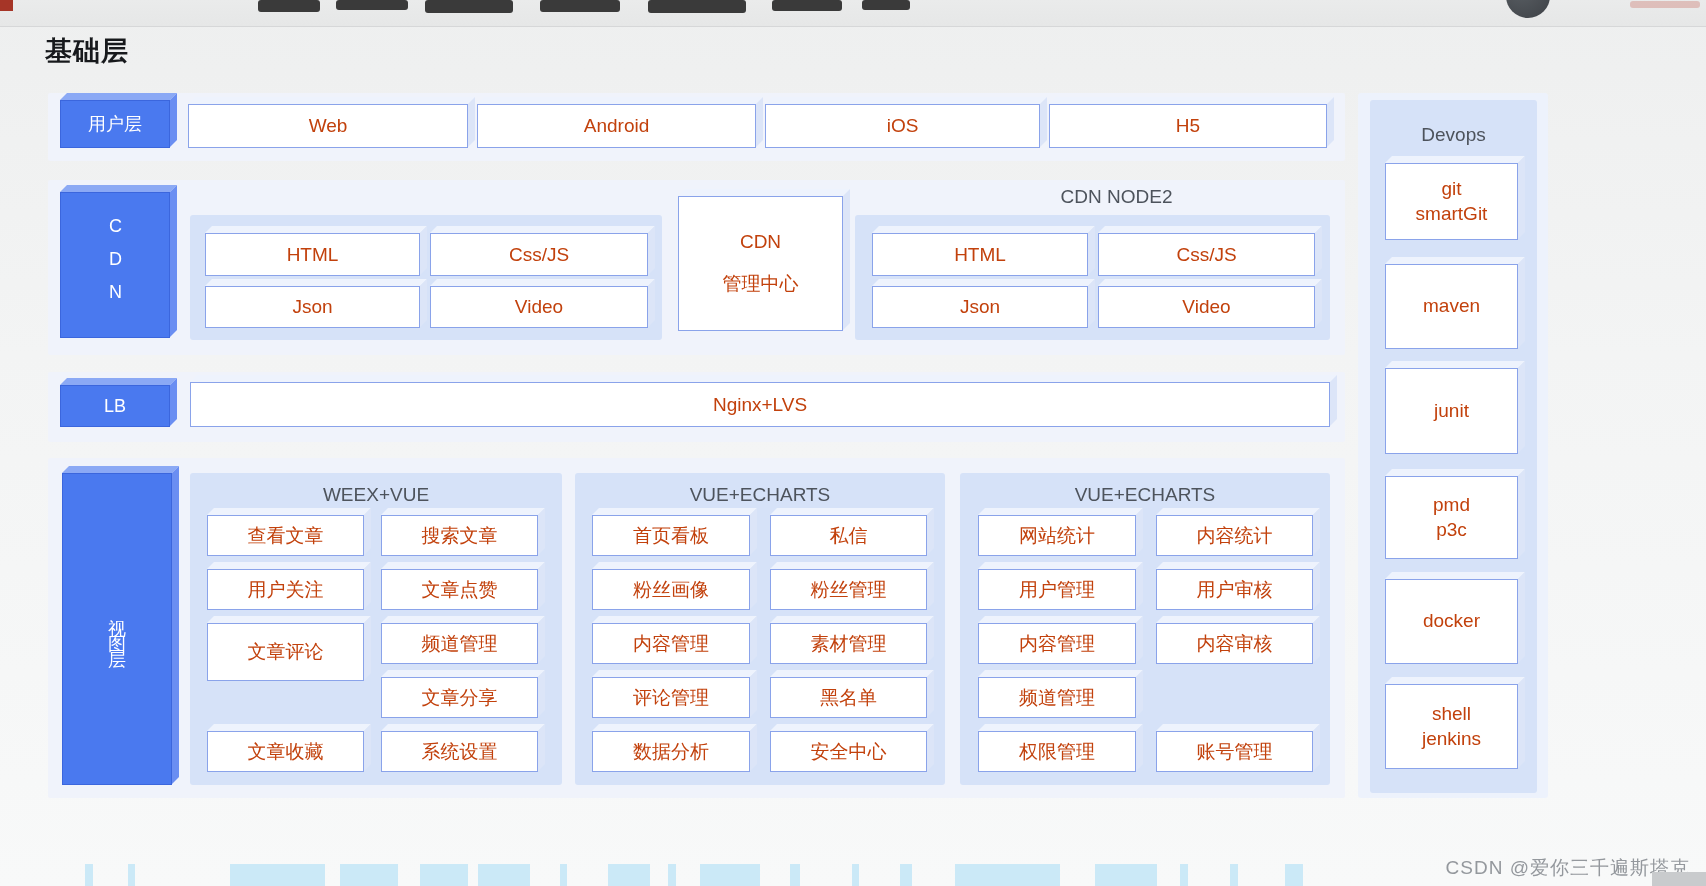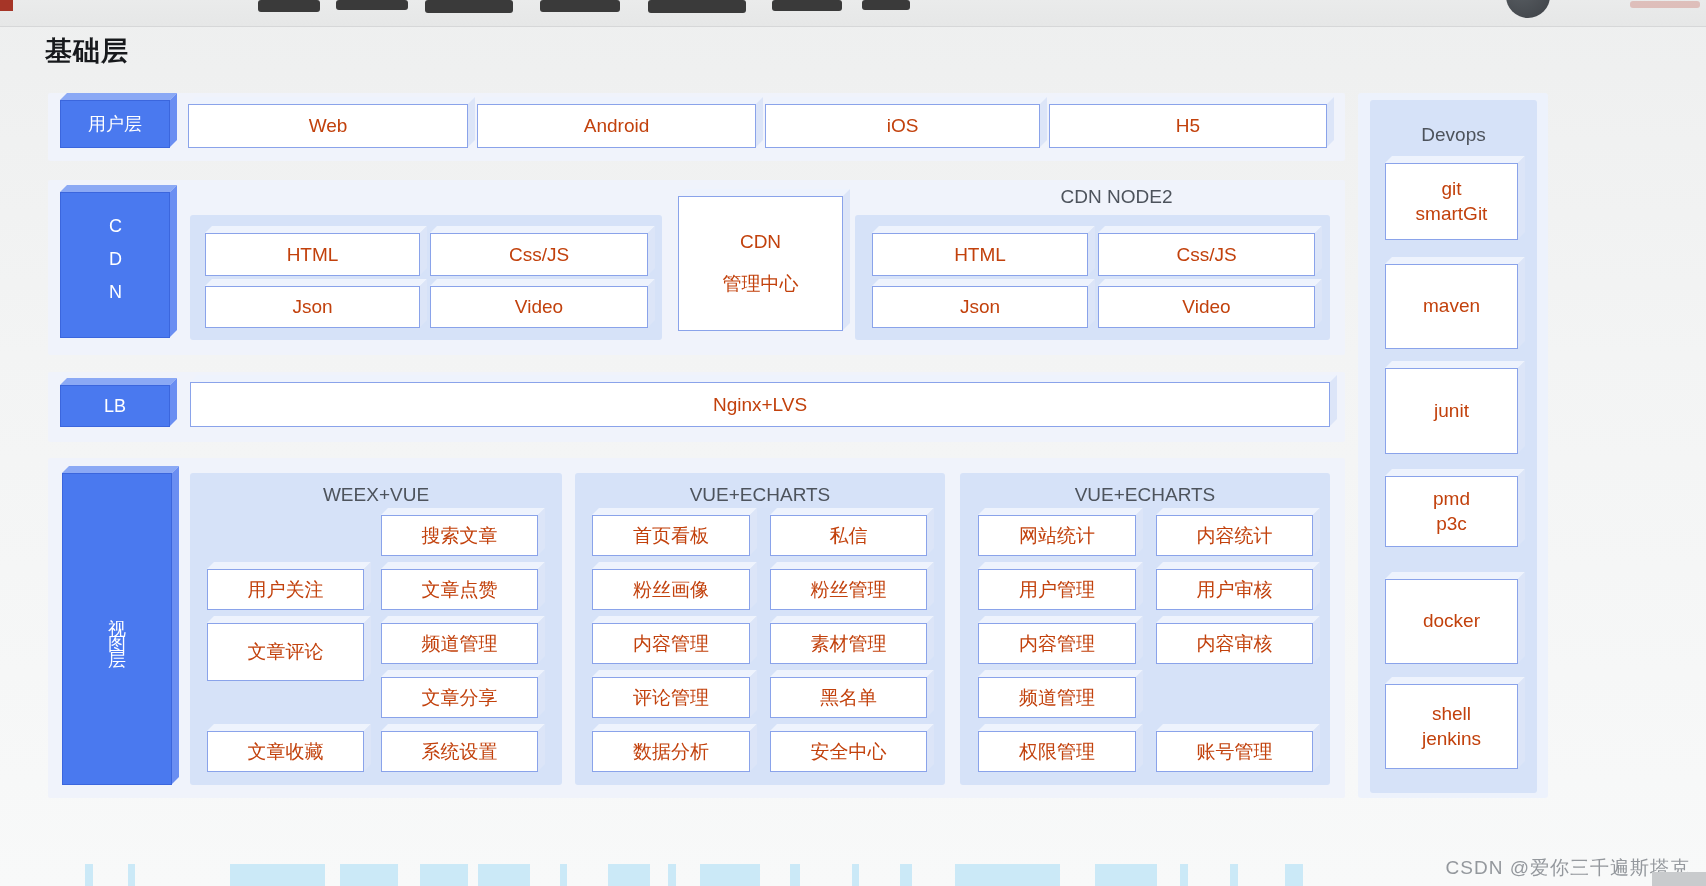--- a/index.html
+++ b/index.html
@@ -94,20 +94,21 @@
 
   <div class="b3 blue3" style="left:60px;top:385px;width:110px;height:42px">LB</div>
   <div class="b3" style="left:190px;top:382px;width:1140px;height:45px">Nginx+LVS</div>
 
   <div class="b3 blue3" style="left:62px;top:473px;width:110px;height:312px">
     <span class="vtext" style="letter-spacing:16px">视图层</span>
   </div>
 
   <div class="panel" style="left:190px;top:473px;width:372px;height:312px"></div>
   <div class="ptitle" style="left:190px;top:484px;width:372px">WEEX+VUE</div>
+  <div class="b3" style="left:207px;top:515px;width:157px;height:41px">查看文章</div>
   <div class="b3" style="left:381px;top:515px;width:157px;height:41px">搜索文章</div>
   <div class="b3" style="left:207px;top:569px;width:157px;height:41px">用户关注</div>
   <div class="b3" style="left:381px;top:569px;width:157px;height:41px">文章点赞</div>
   <div class="b3" style="left:207px;top:623px;width:157px;height:58px">文章评论</div>
   <div class="b3" style="left:381px;top:623px;width:157px;height:41px">频道管理</div>
   <div class="b3" style="left:381px;top:677px;width:157px;height:41px">文章分享</div>
   <div class="b3" style="left:207px;top:731px;width:157px;height:41px">文章收藏</div>
   <div class="b3" style="left:381px;top:731px;width:157px;height:41px">系统设置</div>
 
   <div class="panel" style="left:575px;top:473px;width:370px;height:312px"></div>
@@ -135,21 +136,21 @@
   <div class="b3" style="left:978px;top:731px;width:158px;height:41px">权限管理</div>
   <div class="b3" style="left:1156px;top:731px;width:157px;height:41px">账号管理</div>
 
   <div style="position:absolute;left:1358px;top:93px;width:190px;height:705px;background:#edf2fc;border-radius:3px"></div>
   <div class="panel" style="left:1370px;top:100px;width:167px;height:693px"></div>
   <div class="ptitle" style="left:1370px;top:124px;width:167px">Devops</div>
   <div class="b3 pre" style="left:1385px;top:163px;width:133px;height:77px">git
 smartGit</div>
   <div class="b3 pre" style="left:1385px;top:264px;width:133px;height:85px">maven</div>
   <div class="b3 pre" style="left:1385px;top:368px;width:133px;height:86px">junit</div>
-  <div class="b3 pre" style="left:1385px;top:476px;width:133px;height:71px">pmd
+  <div class="b3 pre" style="left:1385px;top:476px;width:133px;height:83px">pmd
 p3c</div>
   <div class="b3 pre" style="left:1385px;top:579px;width:133px;height:85px">docker</div>
   <div class="b3 pre" style="left:1385px;top:684px;width:133px;height:85px">shell
 jenkins</div>
 
   <i class="bar" style="left:85px;width:8px"></i>
   <i class="bar" style="left:128px;width:7px"></i>
   <i class="bar" style="left:230px;width:95px"></i>
   <i class="bar" style="left:340px;width:58px"></i>
   <i class="bar" style="left:420px;width:48px"></i>

